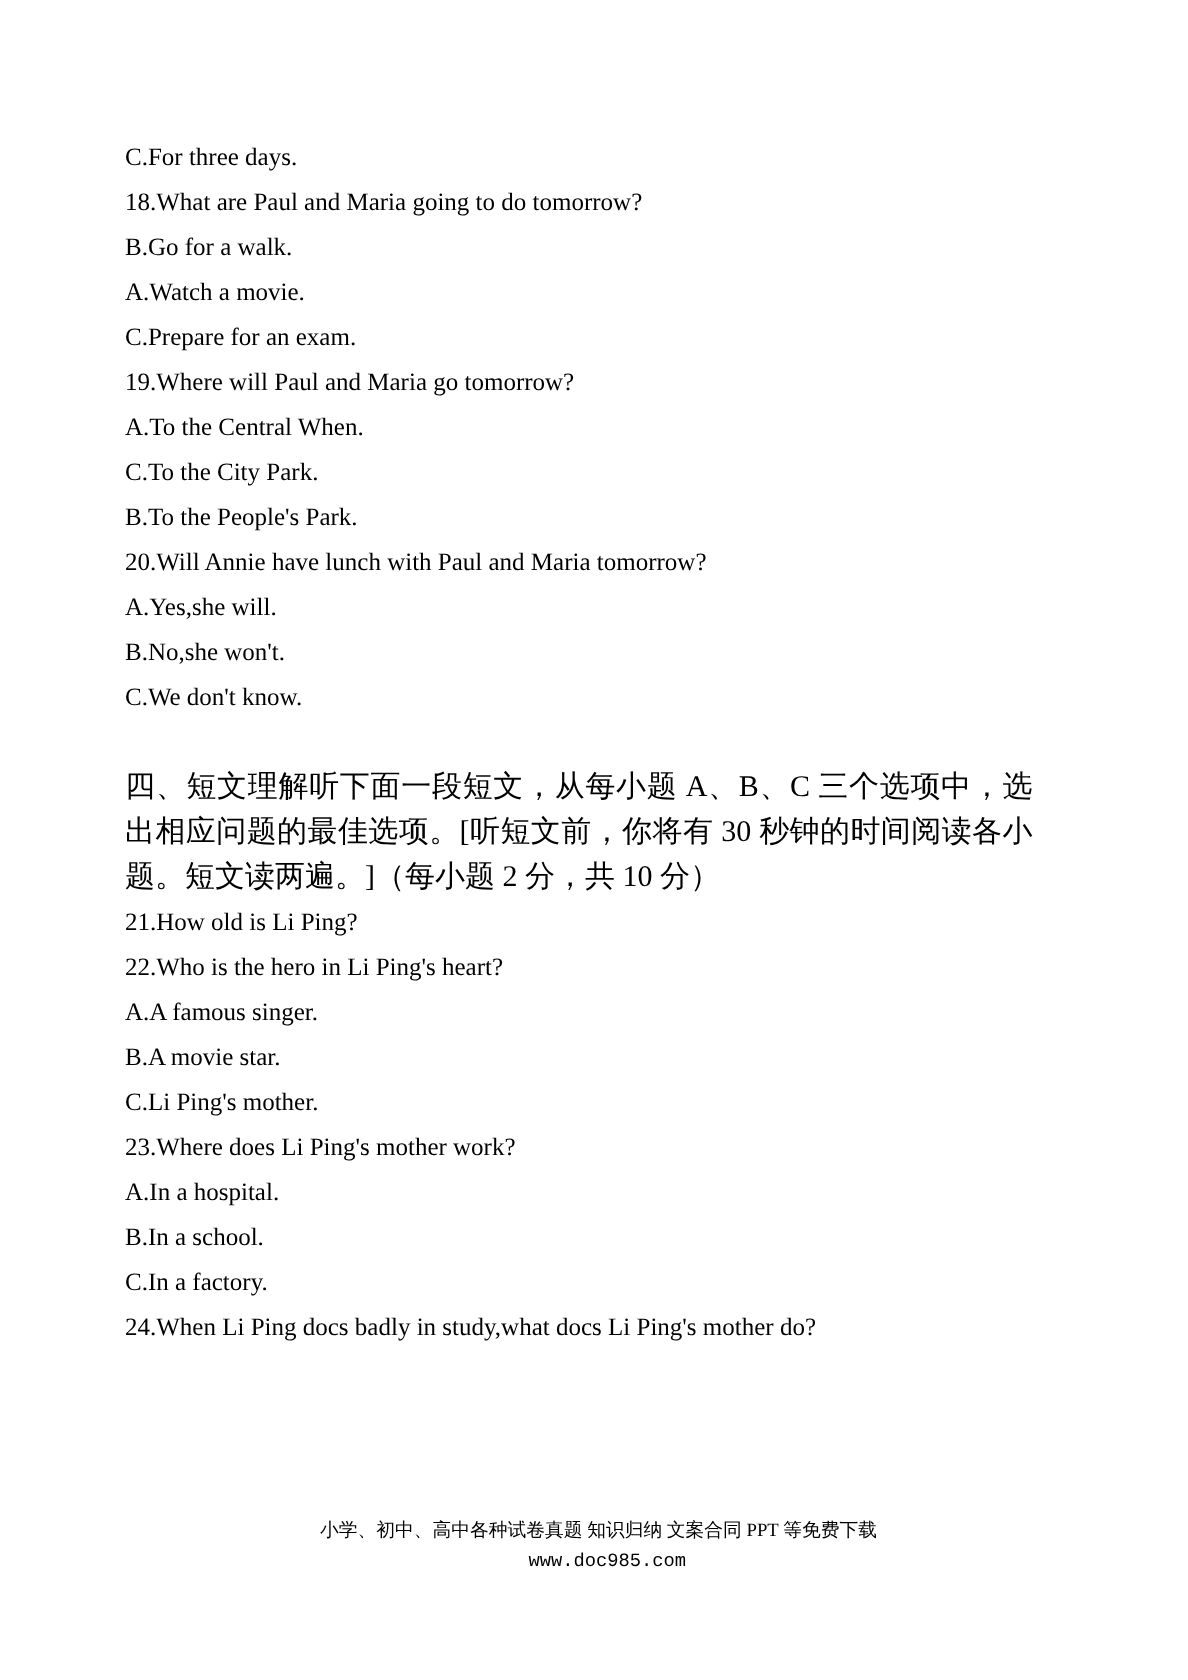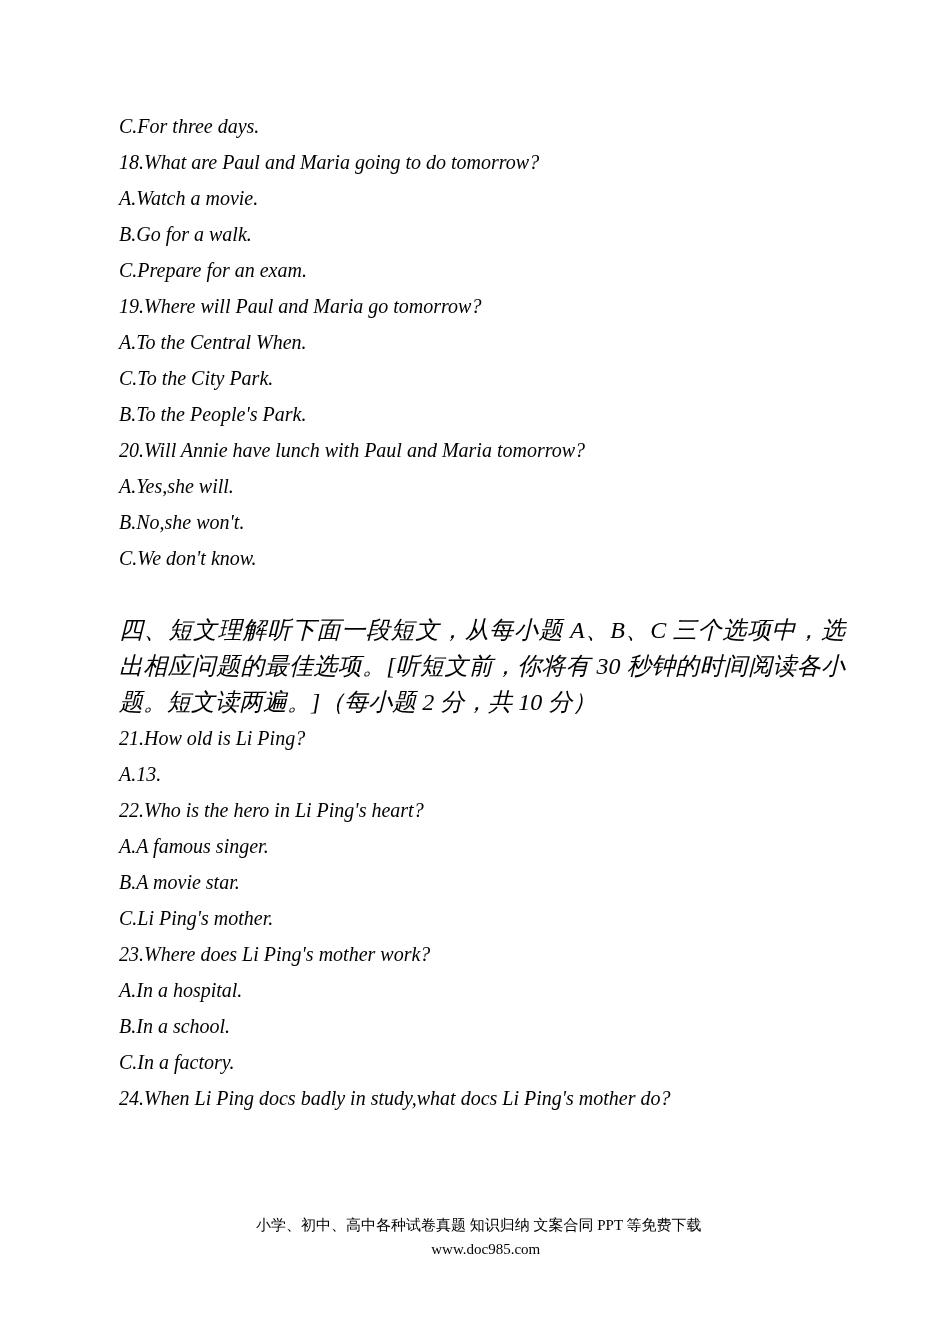--- a/index.html
+++ b/index.html
@@ -10,24 +10,23 @@
   body {
     width: 950px;
     height: 1344px;
     position: relative;
     overflow: hidden;
     font-family: "Liberation Serif", "DejaVu Serif", serif;
     color: #000000;
   }
   .doc-content {
     position: absolute;
-    left: 119px;
+    left: 100px;
     top: 108px;
     width: 726px;
-    font-style: italic;
   }
   .line {
     height: 36px;
     line-height: 36px;
     font-size: 20px;
     white-space: pre;
   }
   .blank-line {
     height: 36px;
   }
@@ -45,49 +44,48 @@
     line-height: 24px;
     text-align: center;
     font-size: 15px;
     white-space: pre;
   }
   .footer-promo {
     font-family: "Liberation Serif", "DejaVu Serif", serif;
     margin-top: 36px;
   }
   .footer-url {
-    font-family: Liberation Serif, serif;
+    font-family: Liberation Mono, monospace;
     margin-left: 14px;
   }
 </style>
 </head>
 <body>
 
 <div class="doc-content">
 
   <div class="line">C.For three days.</div>
   <div class="line">18.What are Paul and Maria going to do tomorrow?</div>
+  <div class="line">B.Go for a walk.</div>
   <div class="line">A.Watch a movie.</div>
-  <div class="line">B.Go for a walk.</div>
   <div class="line">C.Prepare for an exam.</div>
   <div class="line">19.Where will Paul and Maria go tomorrow?</div>
   <div class="line">A.To the Central When.</div>
   <div class="line">C.To the City Park.</div>
   <div class="line">B.To the People's Park.</div>
   <div class="line">20.Will Annie have lunch with Paul and Maria tomorrow?</div>
   <div class="line">A.Yes,she will.</div>
   <div class="line">B.No,she won't.</div>
   <div class="line">C.We don't know.</div>
 
   <div class="blank-line"></div>
 
   <div class="section-intro">四、短文理解听下面一段短文，从每小题 A、B、C 三个选项中，选出相应问题的最佳选项。[听短文前，你将有 30 秒钟的时间阅读各小题。短文读两遍。]（每小题 2 分，共 10 分）</div>
 
   <div class="line">21.How old is Li Ping?</div>
-  <div class="line">A.13.</div>
   <div class="line">22.Who is the hero in Li Ping's heart?</div>
   <div class="line">A.A famous singer.</div>
   <div class="line">B.A movie star.</div>
   <div class="line">C.Li Ping's mother.</div>
   <div class="line">23.Where does Li Ping's mother work?</div>
   <div class="line">A.In a hospital.</div>
   <div class="line">B.In a school.</div>
   <div class="line">C.In a factory.</div>
   <div class="line">24.When Li Ping docs badly in study,what docs Li Ping's mother do?</div>
 

